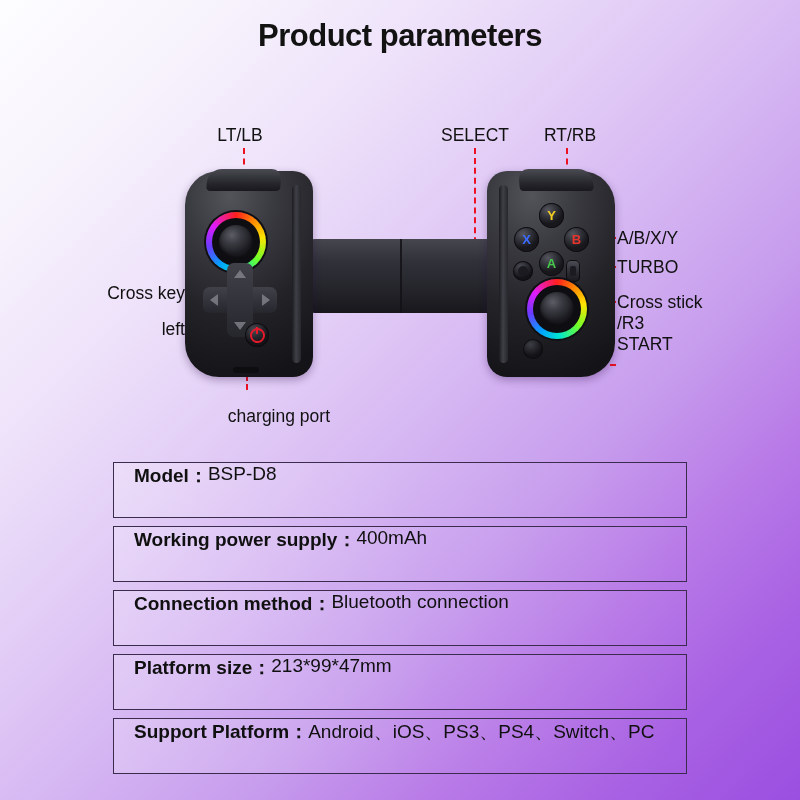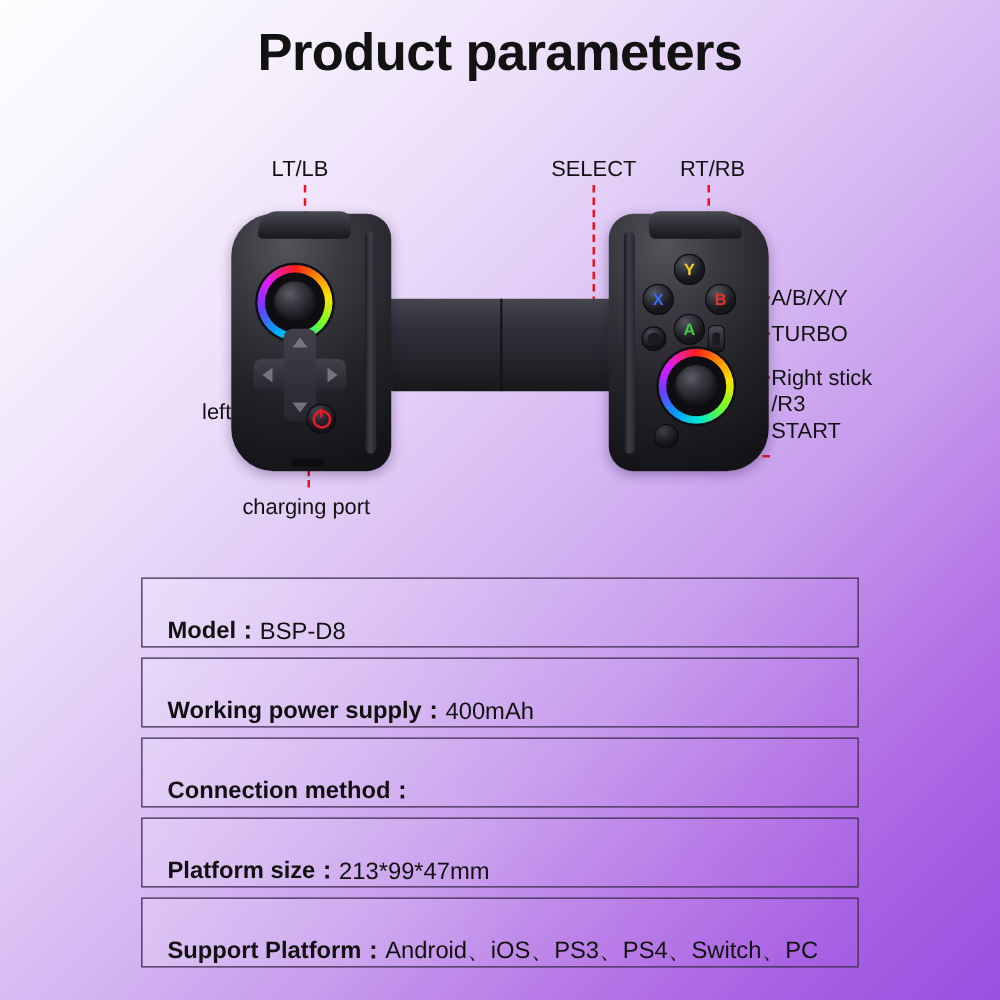--- a/index.html
+++ b/index.html
@@ -22,21 +22,21 @@
         #b87ae7 77%,
         #a861e3 88%,
         #9b4fe0 100%);
     overflow:hidden;
   }
 
   
   #title{
     position:absolute;left:0;top:18px;width:800px;
     text-align:center;
-    font-size:42px;font-weight:700;color:#121212;
+    font-size:31px;font-weight:700;color:#121212;
     letter-spacing:-0.5px;
   }
 
   
   .lbl{
     position:absolute;
     font-size:17.5px;color:#111;line-height:1.18;
     white-space:pre-line;
   }
   .lbl.r{text-align:right;}
@@ -193,21 +193,21 @@
     background:#0c0c10;opacity:.9;
   }
 
   
   #table{
     position:absolute;left:113px;top:462px;width:574px;
   }
   .row{
     border:1.6px solid #3b2b4d;
     height:56px;margin-bottom:8px;
-    display:flex;align-items:flex-end;
+    display:flex;align-items:flex-start;
     padding-left:20px;
     box-sizing:border-box;
     background:linear-gradient(100deg, rgba(255,255,255,.20) 0%, rgba(255,255,255,.04) 55%, rgba(255,255,255,0) 100%);
   }
   .row:last-child{margin-bottom:0;}
   .k{font-size:19px;font-weight:700;color:#101010;white-space:pre;}
   .v{font-size:19px;font-weight:400;color:#101010;white-space:pre;}
 </style>
 </head>
 <body>
@@ -216,30 +216,31 @@
 
   <div id="title">Product parameters</div>
 
   <div class="lbl c" style="left:395px;top:125px;width:160px;">SELECT</div>
 
   <div class="lbl c" style="left:150px;top:125px;width:180px;">LT/LB</div>
 
   <div class="lbl c" style="left:495px;top:125px;width:150px;">RT/RB</div>
 
 
+  <div class="lbl r" style="left:20px;top:283px;width:165px;">Cross key</div>
 
   <div class="lbl r" style="left:20px;top:319px;width:165px;">left</div>
 
-  <div class="lbl c" style="left:160px;top:395px;width:170px;">charging port</div>
+  <div class="lbl c" style="left:160px;top:406px;width:170px;text-align:right;">charging port</div>
 
   <div class="lbl l" style="left:617px;top:257px;width:175px;">TURBO</div>
 
   <div class="lbl l" style="left:617px;top:228px;width:175px;">A/B/X/Y</div>
 
-  <div class="lbl l" style="left:617px;top:292px;width:180px;">Right stick
+  <div class="lbl l" style="left:617px;top:292px;width:180px;">Cross stick
 /R3</div>
 
   <div class="lbl l" style="left:617px;top:334px;width:175px;">START</div>
 
   <div class="dash-v" style="left:243px;top:148px;height:27px;"></div>
   <div class="dot" style="left:240px;top:170px;"></div>
 
   <div class="dash-v" style="left:474px;top:148px;height:115px;"></div>
   <div class="dash-h" style="left:474px;top:263px;width:74px;"></div>
   <div class="dot" style="left:545px;top:260px;"></div>
@@ -337,20 +338,21 @@
       <span class="v">BSP-D8</span>
     </div>
 
     <div class="row">
       <span class="k">Working power supply：</span>
       <span class="v">400mAh</span>
     </div>
 
     <div class="row">
       <span class="k">Connection method：</span>
+      <span class="v">Bluetooth connection</span>
     </div>
 
     <div class="row">
       <span class="k">Platform size：</span>
       <span class="v">213*99*47mm</span>
     </div>
 
     <div class="row">
       <span class="k">Support Platform：</span>
       <span class="v">Android、iOS、PS3、PS4、Switch、PC</span>

